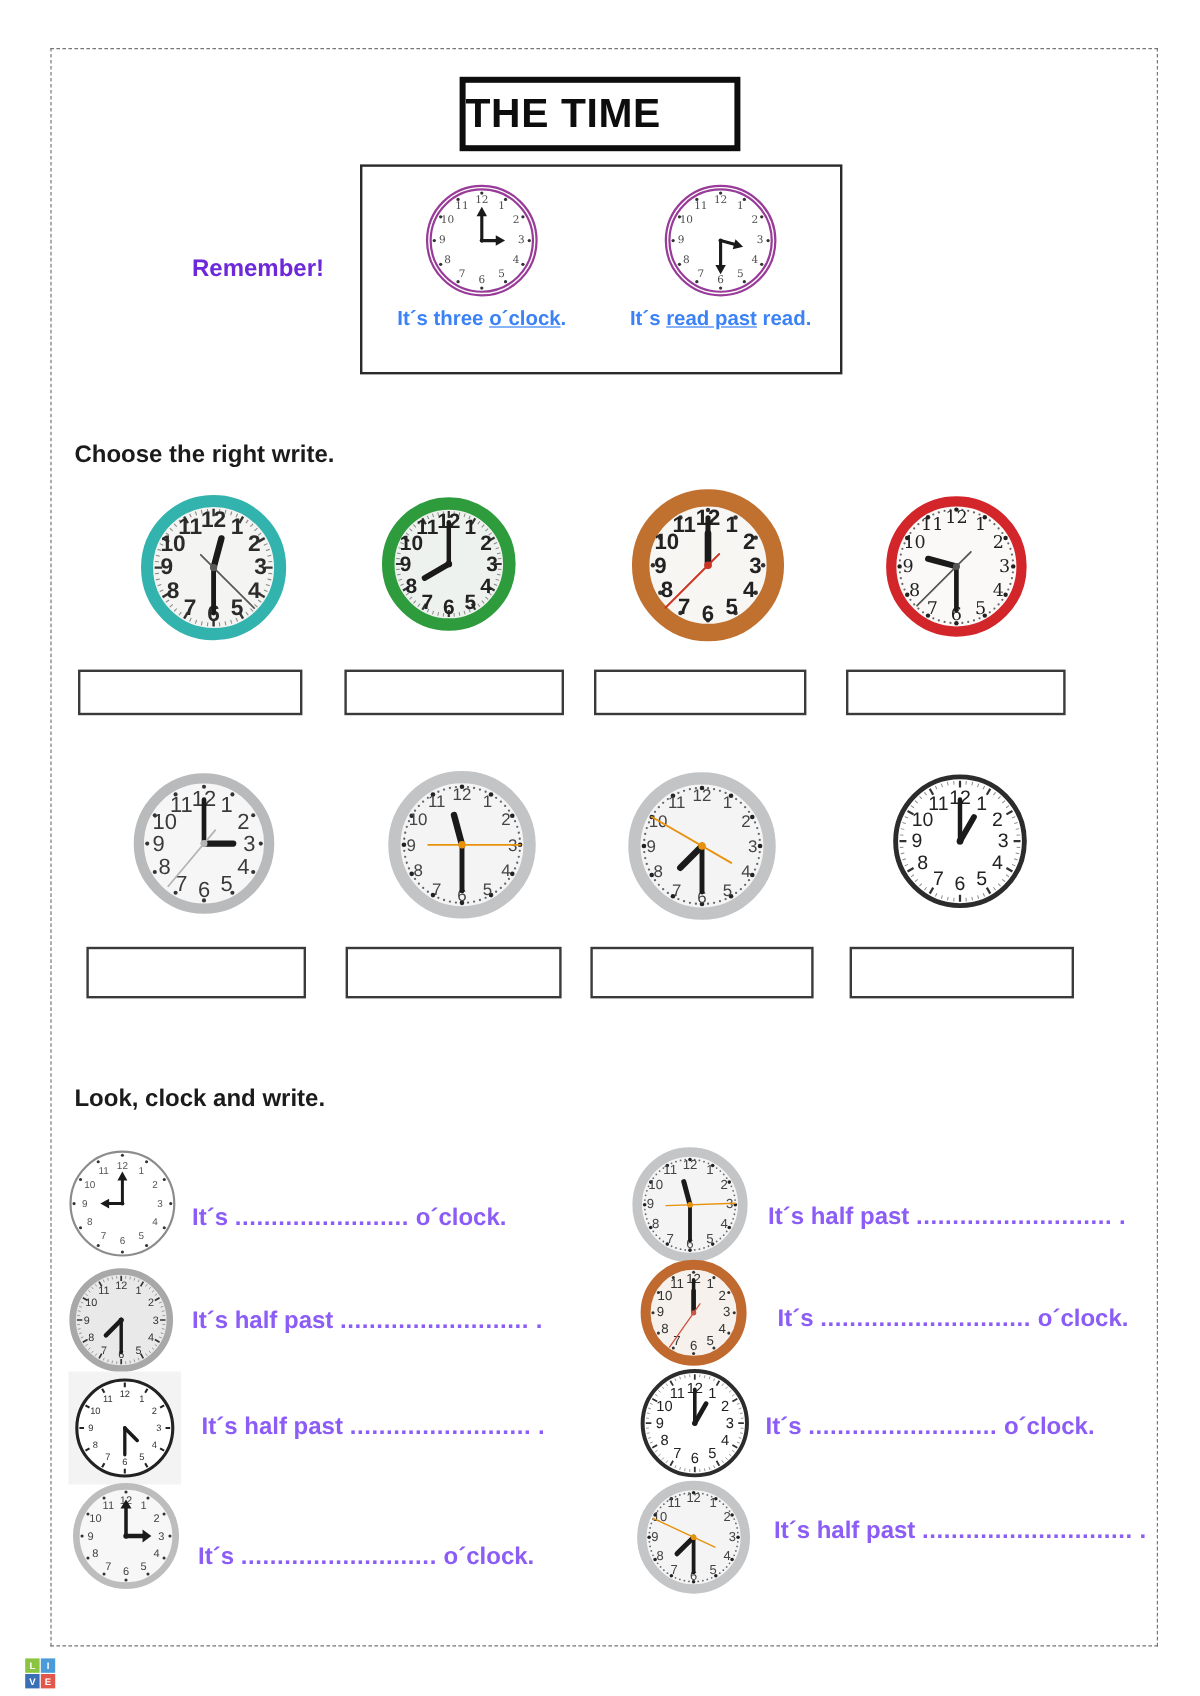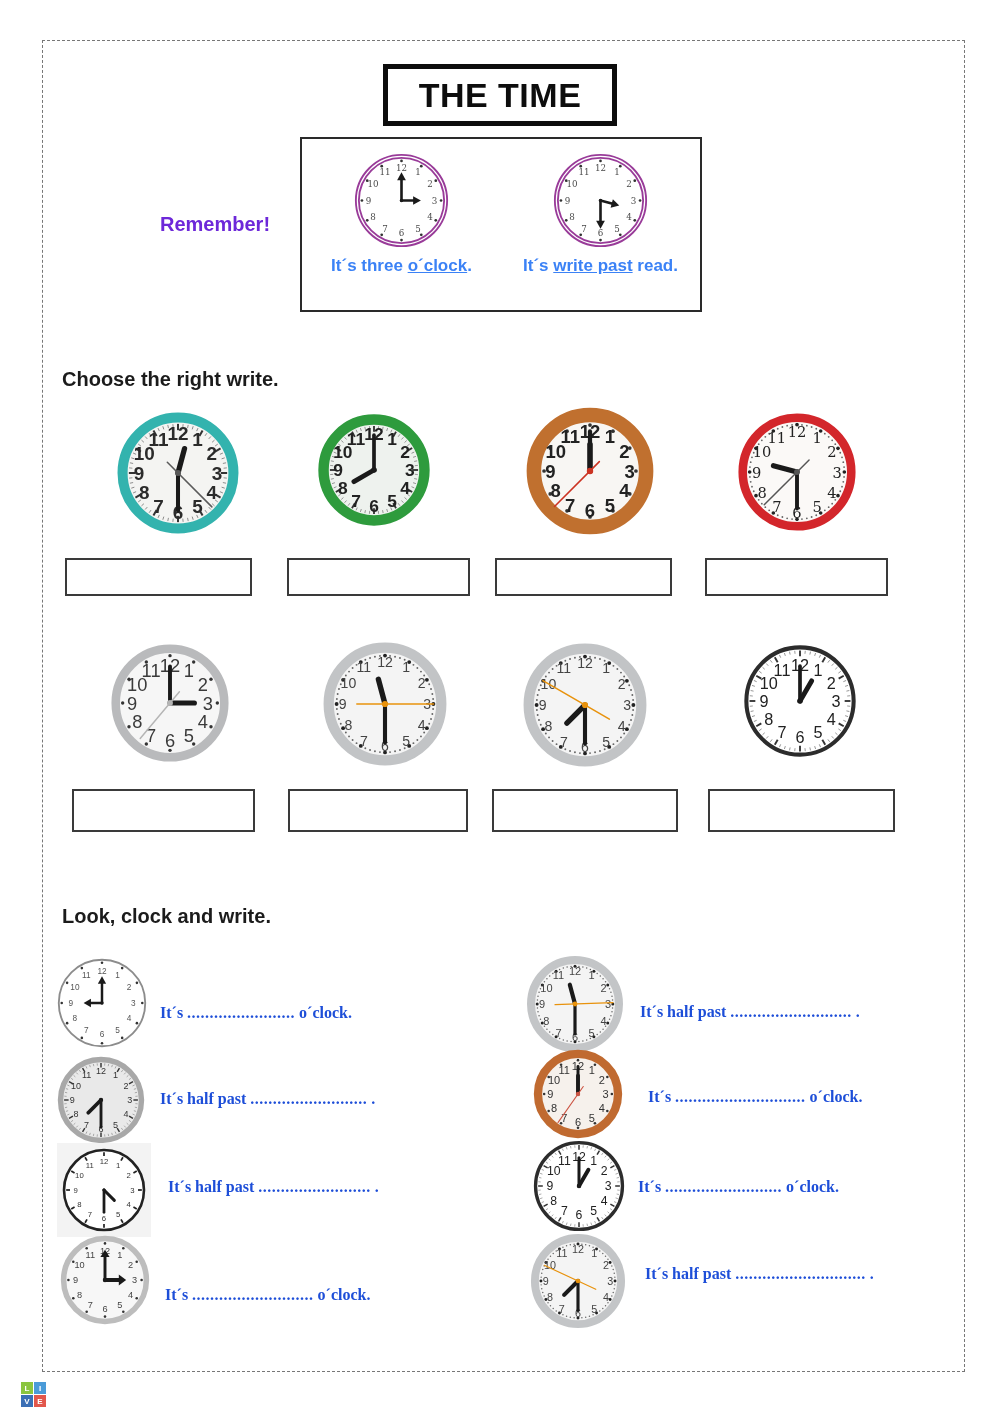--- a/index.html
+++ b/index.html
@@ -1,33 +1,33 @@
 <!DOCTYPE html>
 <html><head>
 <meta charset="utf-8">
 <style>
   html,body{margin:0;padding:0;background:#ffffff;}
   .page{position:relative;width:1000px;height:1413px;background:#ffffff;
         font-family:"Liberation Sans",sans-serif;overflow:hidden;}
   .dashed-border{position:absolute;left:42px;top:40px;width:921px;height:1330px;
         border:1px dashed #777;}
   .title-box{position:absolute;left:383px;top:64px;width:224px;height:52px;
-        border:5px solid #0d0d0d;display:flex;align-items:center;justify-content:center;}
+        border:5px solid #0d0d0d;display:flex;align-items:center;}
   .title-text{font-size:34px;font-weight:bold;color:#0d0d0d;letter-spacing:.5px;}
   .remember-label{position:absolute;left:160px;top:213px;font-size:20px;font-weight:bold;color:#6d28d9;}
   .remember-box{position:absolute;left:300px;top:137px;width:398px;height:171px;
         border:2px solid #2a2a2a;display:flex;background:#fff;}
   .rem-col{flex:1;display:flex;flex-direction:column;align-items:center;padding-top:13px;}
   .rem-caption{font-size:17px;font-weight:bold;color:#3b82f6;margin-top:7px;white-space:nowrap;}
   .u{text-decoration:underline;}
   .heading{position:absolute;font-size:20px;font-weight:bold;color:#1b1b1b;white-space:nowrap;}
   .clockbox{position:absolute;}
   .remember-box .clockbox{position:static;}
   .answer-box{position:absolute;border:2px solid #3a3a3a;background:#fff;box-sizing:border-box;}
-  .sentence{position:absolute;font-size:16px;font-weight:bold;color:#1d4ed8;white-space:nowrap;font-family:Liberation Serif, serif;}
+  .sentence{position:absolute;font-size:20px;font-weight:bold;color:#8b5cf6;white-space:nowrap;}
   .sentence .dots{letter-spacing:.5px;}
   .bg-square{position:absolute;background:#f3f3f3;}
   .brand{position:absolute;left:47px;top:1455px;font-size:28px;font-weight:bold;
         color:#27567e;letter-spacing:-.5px;}
   .brand-icon{position:absolute;left:21px;top:1382px;width:25px;height:25px;display:grid;
         grid-template-columns:1fr 1fr;grid-template-rows:1fr 1fr;gap:1px;}
   .brand-icon span{display:flex;align-items:center;justify-content:center;color:#fff;
         font-size:8px;font-weight:bold;}
   svg{display:block;}
 </style>
@@ -119,21 +119,21 @@
               <line x1="50" y1="50" x2="50" y2="37" stroke="#1a1a1a" stroke-width="2.7" stroke-linecap="round"></line>
               <polygon points="50,30 45.5,38 54.5,38" fill="#1a1a1a"></polygon>
             </g>
             <g transform="rotate(180 50 50)">
               <line x1="50" y1="50" x2="50" y2="28" stroke="#1a1a1a" stroke-width="2.7" stroke-linecap="round"></line>
               <polygon points="50,21 45.5,29 54.5,29" fill="#1a1a1a"></polygon>
             </g>
             <circle cx="50" cy="50" r="1.8" fill="#1a1a1a"></circle>
           </svg>
         </div>
-      <div class="rem-caption"><span>It´s </span><span class="u">write past</span><span> read.</span></div>
+      <div class="rem-caption"><span>It´s </span><span class="u">read past</span><span> read.</span></div>
     </div>
   </div>
 
   <div class="heading" style="left:62px;top:368px">Choose the right write.</div>
 
   <div class="clockbox" style="left: 115px; top: 410px; width: 126px; height: 126px;">
       <svg viewBox="0 0 100 100" width="100%" height="100%" xmlns="http://www.w3.org/2000/svg">
         <circle cx="50" cy="50" r="44" fill="#f4f4f2" stroke="#33b3ae" stroke-width="8"></circle>
         <line x1="50" y1="11" x2="50" y2="16" stroke="#333" stroke-width="1.6" transform="rotate(0 50 50)"></line>
         <line x1="50" y1="11" x2="50" y2="13.600000000000001" stroke="#888" stroke-width="0.7" transform="rotate(6 50 50)"></line>

